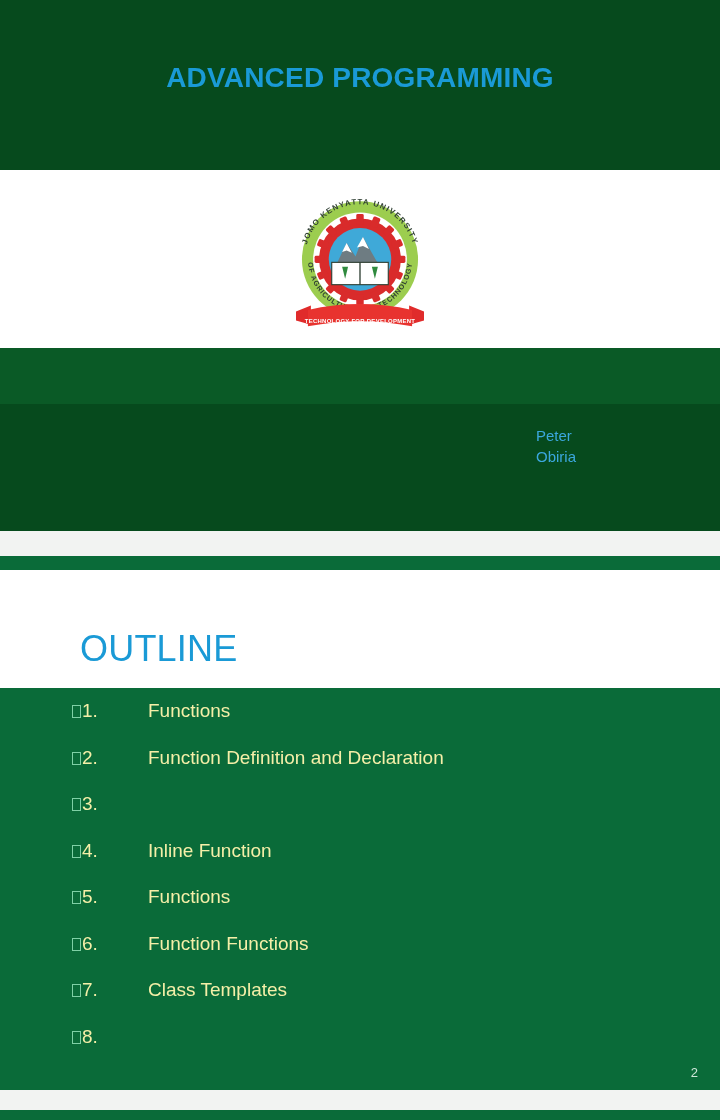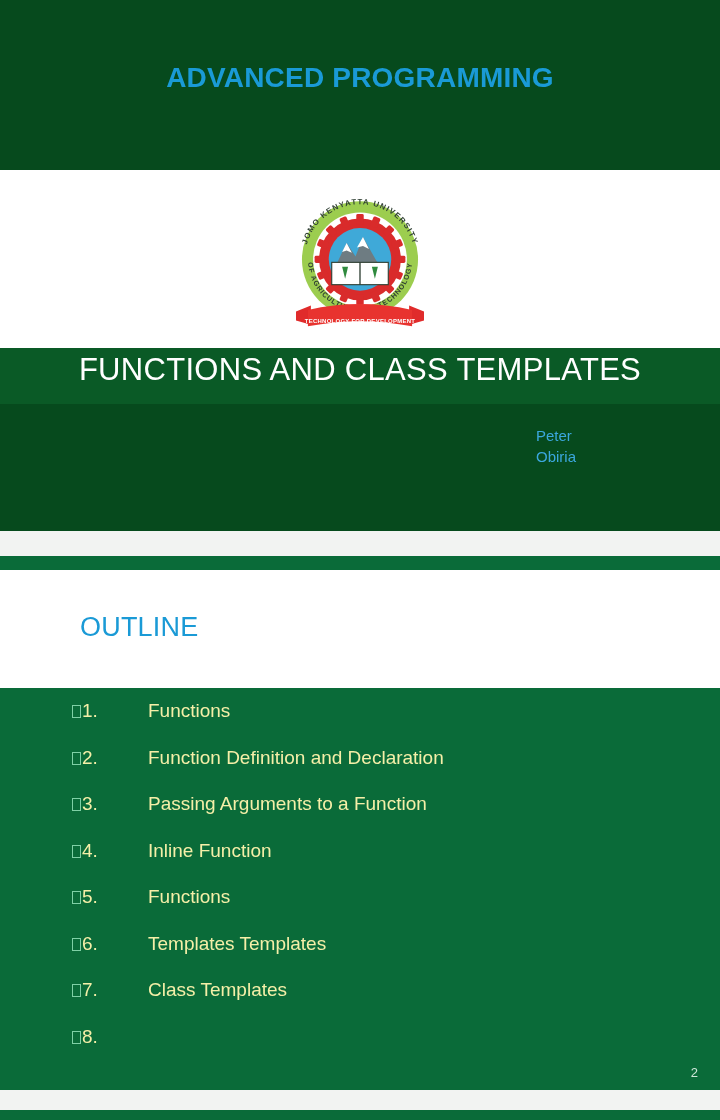--- a/index.html
+++ b/index.html
@@ -111,23 +111,23 @@
   .slide-two-topbar {
     position: absolute;
     top: 0; left: 0;
     width: 720px;
     height: 14px;
     background: #0a6b39;
   }
 
   .outline-heading {
     position: absolute;
-    top: 56px;
+    top: 72px;
     left: 80px;
-    font-size: 27px;
+    font-size: 36px;
     font-weight: normal;
     color: #1a9ad6;
     letter-spacing: 0.2px;
   }
 
   .outline-block {
     position: absolute;
     top: 132px; left: 0;
     width: 720px;
     height: 402px;
@@ -248,21 +248,20 @@
             <path d="M 14 178 L 34 170 L 34 196 L 14 190 Z" fill="#e02b2b"></path>
             <path d="M 186 178 L 166 170 L 166 196 L 186 190 Z" fill="#e02b2b"></path>
             <path d="M 30 176 Q 100 160 170 176 L 170 198 Q 100 184 30 198 Z" fill="#e8332f"></path>
             <text x="100" y="193" font-family="Liberation Sans, sans-serif" font-size="8" font-weight="bold" fill="#ffffff" text-anchor="middle" letter-spacing="0.4">TECHNOLOGY FOR DEVELOPMENT</text>
           </g>
         </svg>
       </div>
     </div>
 
     <div class="slide-title-band"></div>
-    <h1 class="slide-title">FUNCTIONS AND CLASS TEMPLATES</h1>
 
     <div class="author">
       <div>Peter</div>
       <div>Obiria</div>
     </div>
   </section>
 
   <div class="gap gap-1"></div>
 
   <section class="slide-two">
@@ -281,39 +280,38 @@
 
       <div class="outline-row">
         <span class="bullet-box"></span>
         <span class="row-num">2.</span>
         <span class="row-label">Function Definition and Declaration</span>
       </div>
 
       <div class="outline-row">
         <span class="bullet-box"></span>
         <span class="row-num">3.</span>
-        <span class="row-label">Passing Arguments to a Function</span>
       </div>
 
       <div class="outline-row">
         <span class="bullet-box"></span>
         <span class="row-num">4.</span>
         <span class="row-label">Inline Function</span>
       </div>
 
       <div class="outline-row">
         <span class="bullet-box"></span>
         <span class="row-num">5.</span>
         <span class="row-label">Functions</span>
       </div>
 
       <div class="outline-row">
         <span class="bullet-box"></span>
         <span class="row-num">6.</span>
-        <span class="row-label">Templates Templates</span>
+        <span class="row-label">Function Functions</span>
       </div>
 
       <div class="outline-row">
         <span class="bullet-box"></span>
         <span class="row-num">7.</span>
         <span class="row-label">Class Templates</span>
       </div>
 
       <div class="outline-row">
         <span class="bullet-box"></span>

